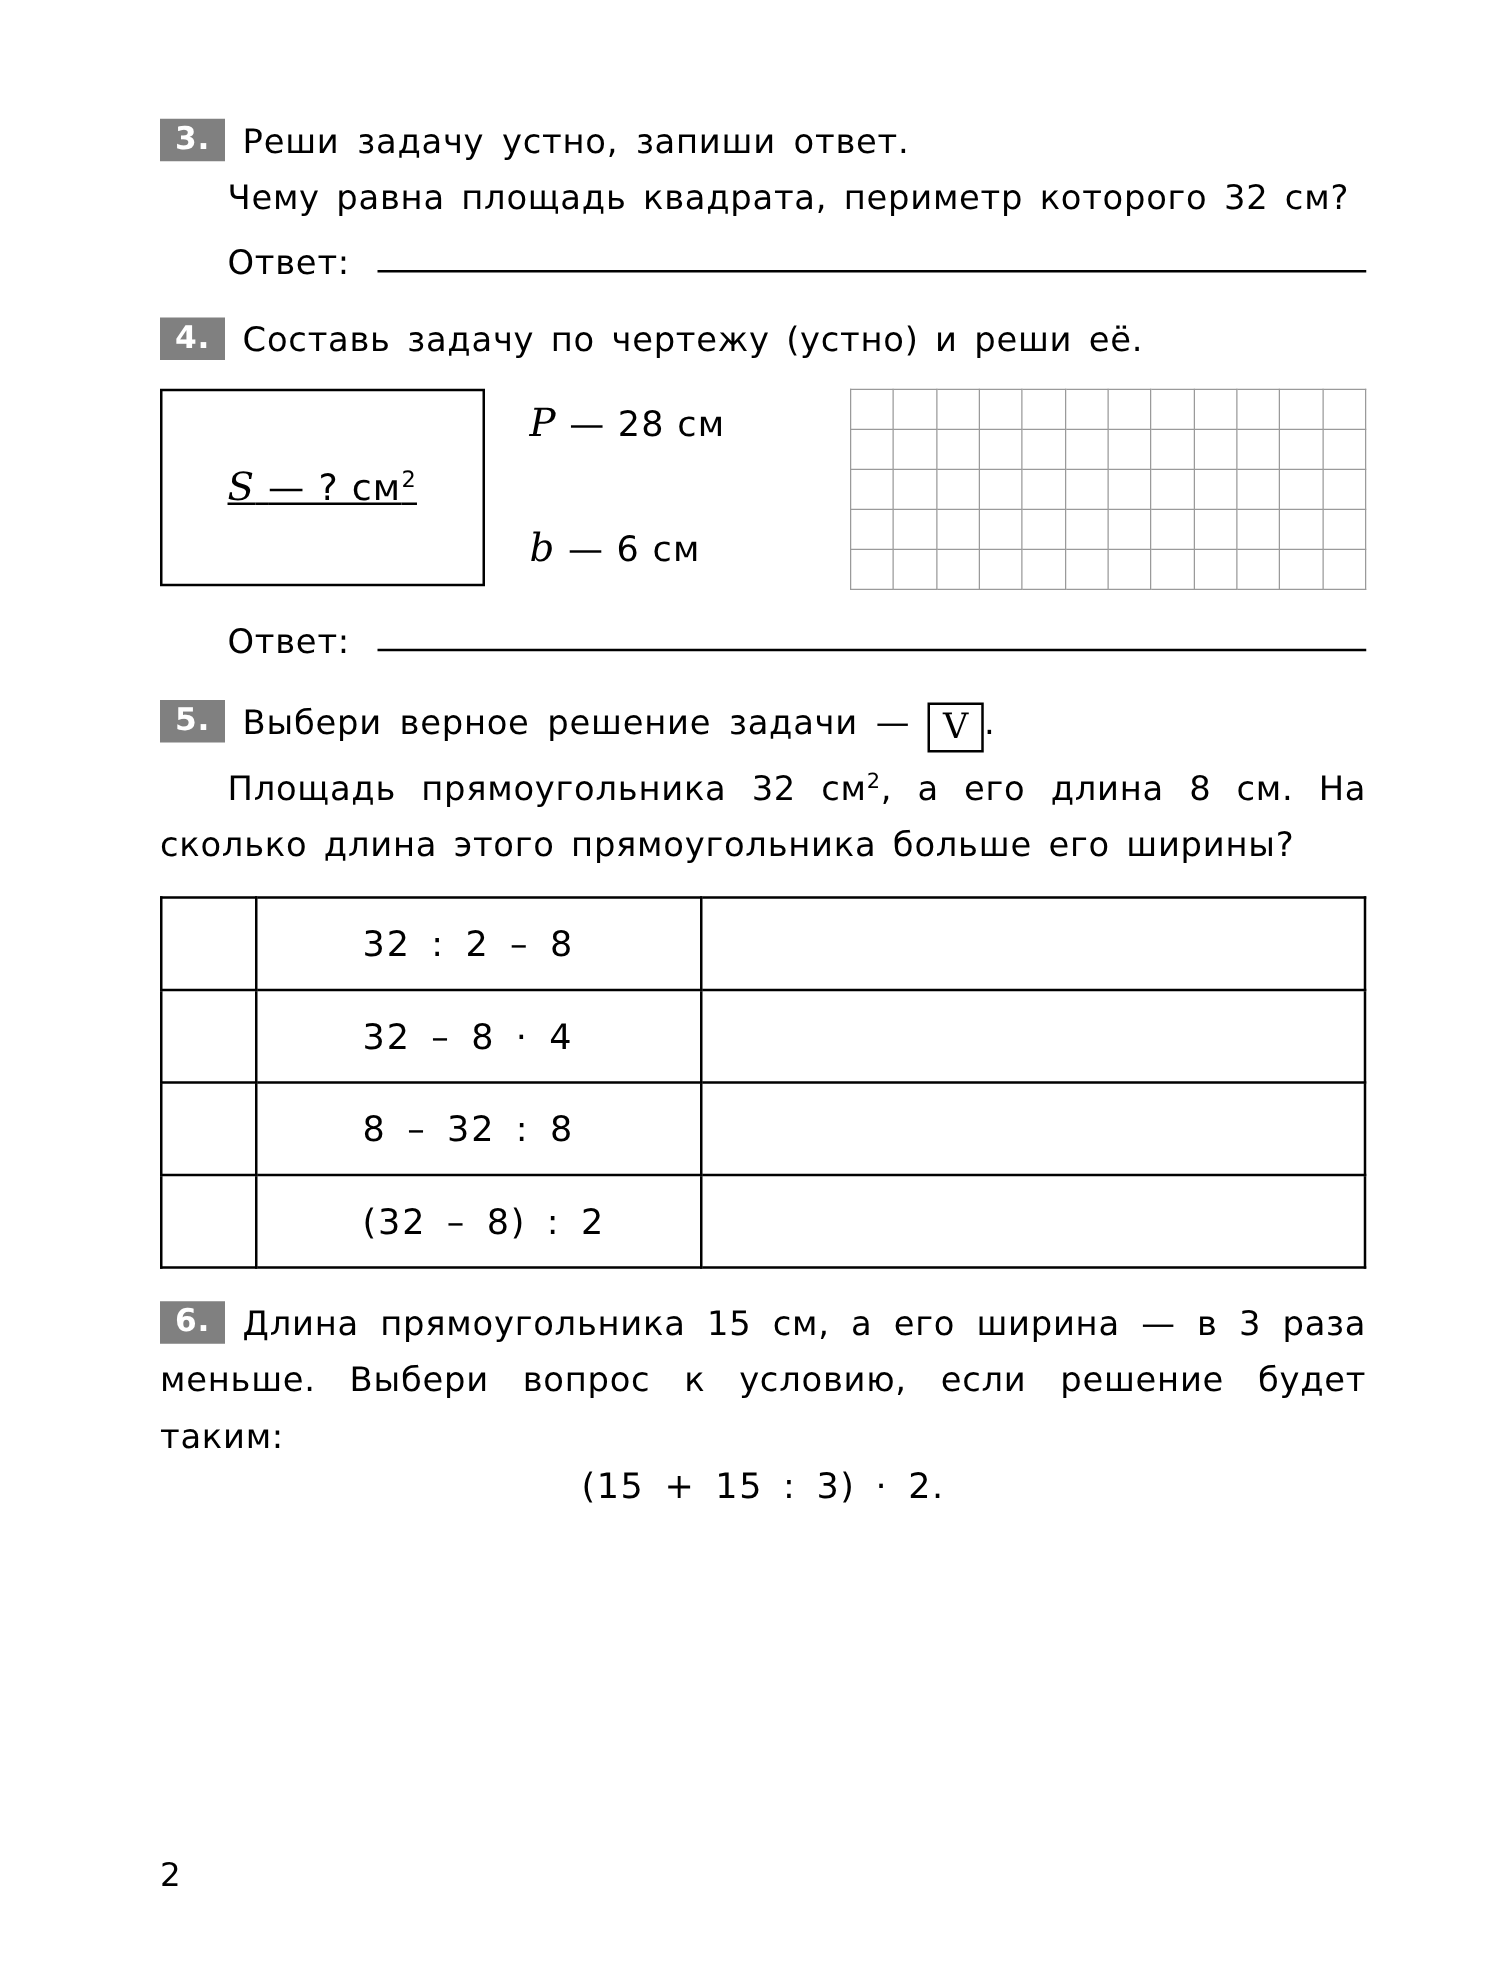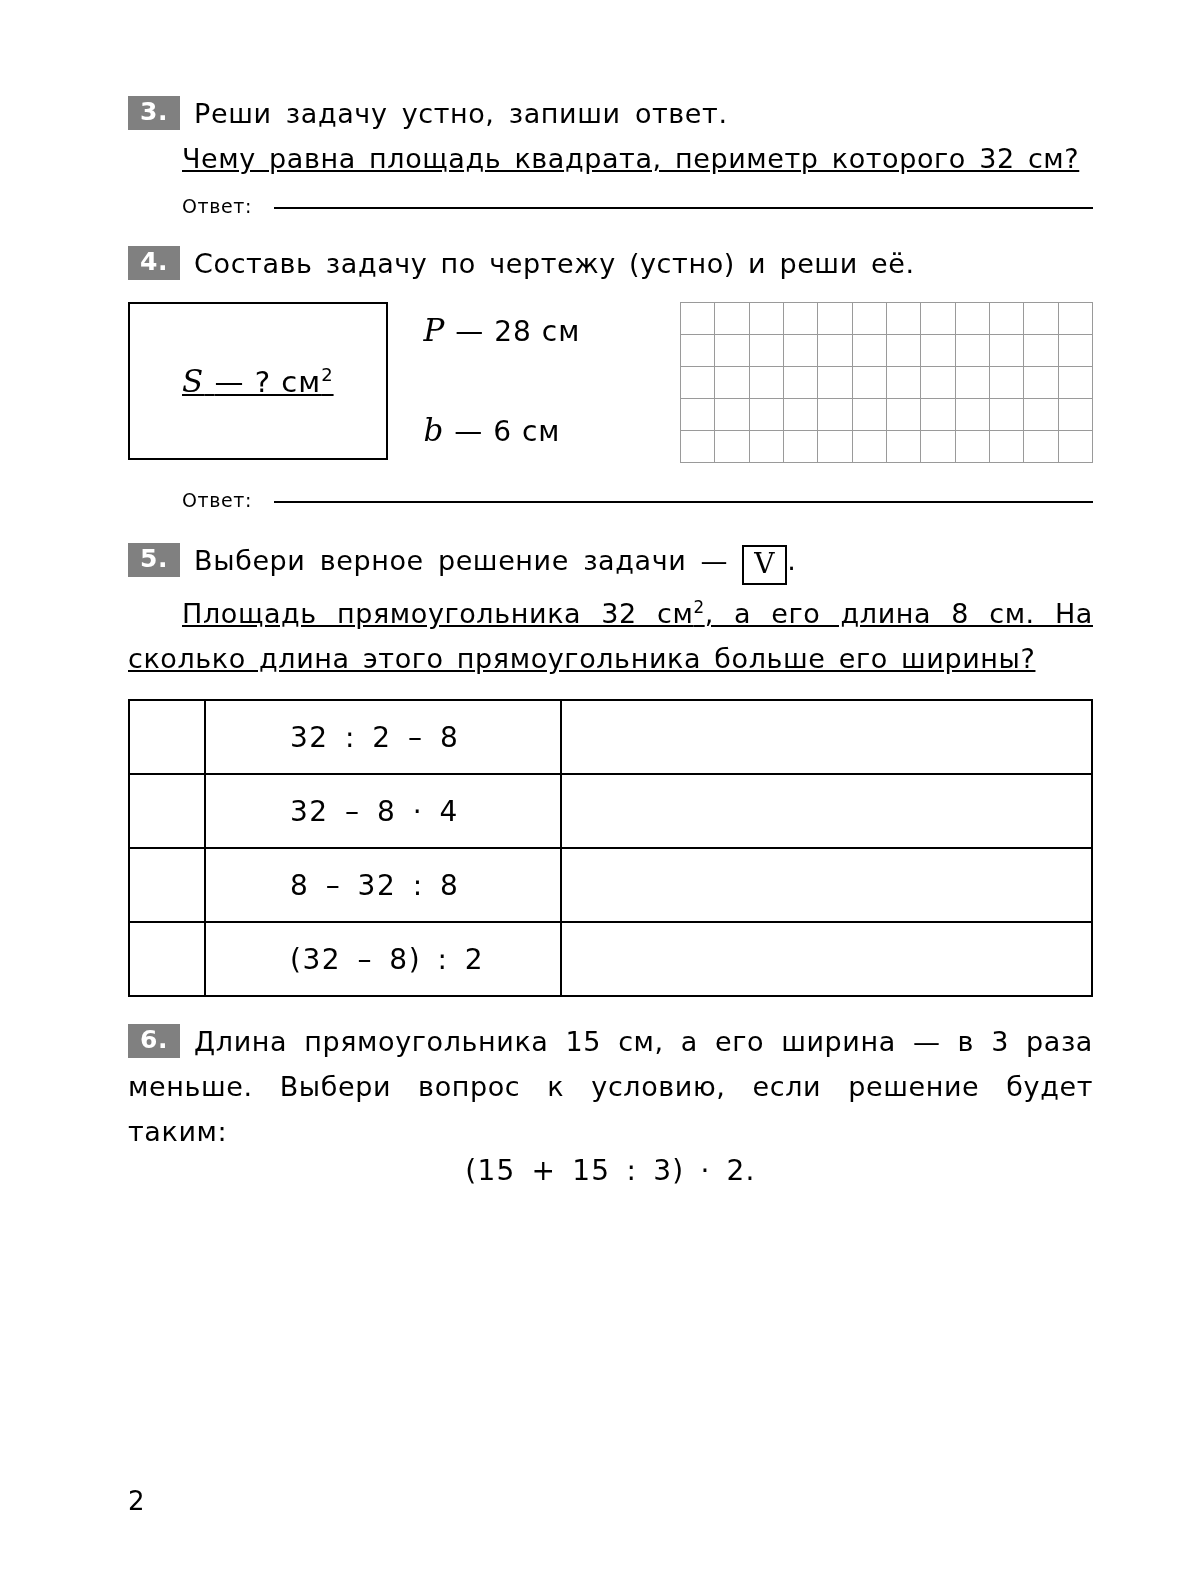--- a/index.html
+++ b/index.html
@@ -53,33 +53,32 @@
   .justify {
     text-align: justify;
     text-align-last: left;
     font-size: 27px;
     line-height: 45px;
     letter-spacing: 0.6px;
     word-spacing: 4px;
   }
   .para-indent {
     text-indent: 54px;
-    text-decoration: underline;
   }
 
   
   .answer-row {
     display: flex;
     align-items: flex-end;
     margin-top: 14px;
     margin-bottom: 8px;
     padding-left: 54px;
   }
   .answer-label {
-    font-size: 19px;
+    font-size: 27px;
     letter-spacing: 0.6px;
     white-space: nowrap;
   }
   .answer-rule {
     flex: 1;
     border-bottom: 2px solid #000;
     margin-left: 22px;
     margin-bottom: 8px;
     height: 1px;
   }

